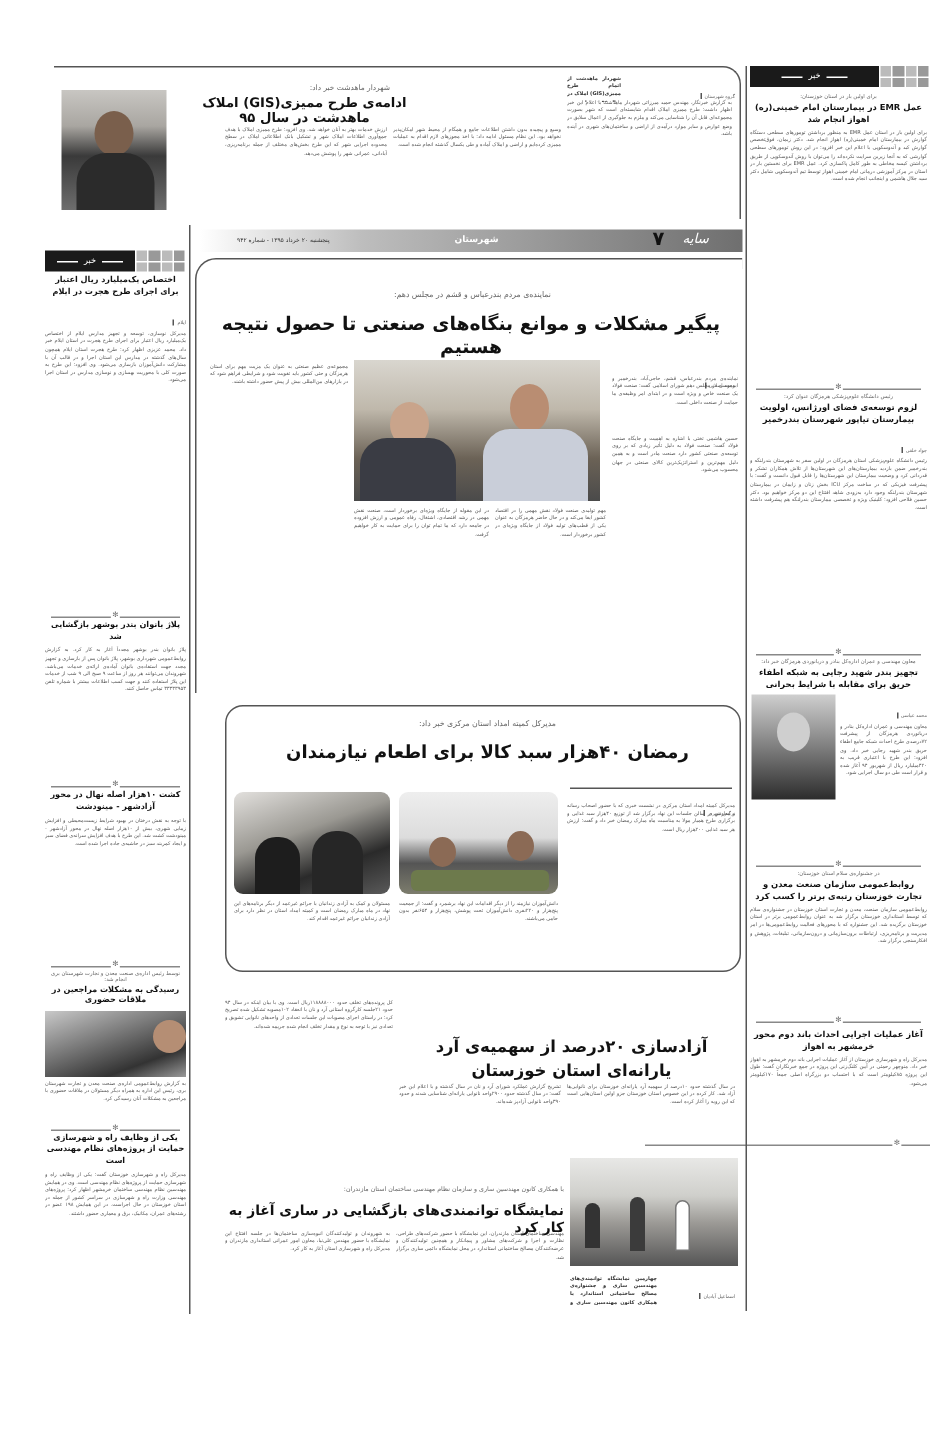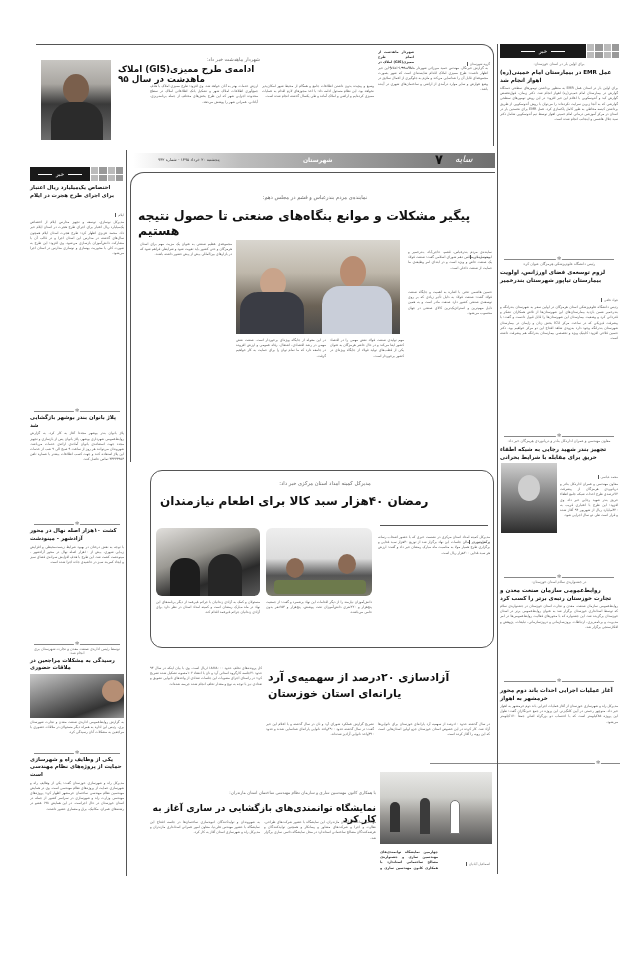--- a/index.html
+++ b/index.html
@@ -1,21 +1,21 @@
 <!DOCTYPE html>
 <html lang="fa" dir="rtl"><head>
 <meta charset="utf-8">
 <style>
   * { box-sizing: border-box; margin: 0; padding: 0; }
   html, body { width: 620px; height: 958px; background: #ffffff; overflow: hidden; }
   body { font-family: "DejaVu Sans", sans-serif; color: #222; position: relative; }
   .abs { position: absolute; }
   .body-text { font-size: 3.4px; line-height: 5.2px; color: #555; text-align: justify; overflow: hidden; }
   .kicker { font-size: 4.2px; color: #666; text-align: center; }
-  .hl { font-weight: bold; color: #111; text-align: left; }
+  .hl { font-weight: bold; color: #111; text-align: center; }
   .divider-star { height: 6px; position: relative; }
   .divider-star::before { content: ""; position: absolute; top: 3px; left: 4px; right: 4px; border-top: 0.6px solid #888; }
   .divider-star span { position: absolute; left: 50%; top: -1px; transform: translateX(-50%); font-size: 5px; color: #777; background: #fff; padding: 0 1px; }
   .photo { background: linear-gradient(135deg, #8a8a8a, #3c3c3c 55%, #b4b4b4); overflow: hidden; }
   .byline { display: inline-flex; align-items: center; gap: 2px; font-size: 3.2px; color: #666; border-left: 1px solid #555; padding-left: 2px; }
   .rounded-box { border: 0.8px solid #555; border-radius: 10px; }
   .khabar-bar { height: 14px; display: flex; align-items: stretch; }
   .khabar-bar .dark { flex: 1; background: #1a1a1a; color: #fff; font-size: 5.5px; display: flex; align-items: center; justify-content: center; gap: 4px; }
   .khabar-bar .dark .line { display: inline-block; width: 14px; border-top: 0.8px solid #fff; }
   .khabar-bar .grid { width: 34px; display: grid; grid-template-columns: repeat(4, 1fr); grid-template-rows: 1fr 1fr; gap: 1px; padding: 0 1px; }
@@ -27,21 +27,21 @@
 <body>
 
 <div class="abs rounded-box" style="left:36px; top:44px; width:458px; height:102px; border-radius:0 12px 0 0; border-left:none; border-bottom:none;"></div>
 
 <div class="abs photo" style="left:41px; top:60px; width:70px; height:80px; background:linear-gradient(180deg,#c8c6c2 0%,#a9a6a1 30%,#3a3a3a 55%,#6d6d6d 100%);">
   <div style="position:absolute;left:22px;top:14px;width:26px;height:30px;border-radius:50%;background:#7a5f4c;"></div>
   <div style="position:absolute;left:10px;top:42px;width:52px;height:40px;border-radius:20px 20px 0 0;background:#2b2b2b;"></div>
 </div>
 
 <div class="abs kicker" style="left:150px; top:56px; width:110px; text-align:right; font-size:5px;">شهردار ماهدشت خبر داد:</div>
-<div class="abs hl" style="left:118px; top:64px; width:170px; font-size:8.8px; text-align:left;">ادامه‌ی طرح ممیزی(GIS) املاک ماهدشت در سال ۹۵</div>
+<div class="abs hl" style="left:118px; top:64px; width:170px; font-size:8.8px; text-align:center;">ادامه‌ی طرح ممیزی(GIS) املاک ماهدشت در سال ۹۵</div>
 
 <div class="abs" style="left:414px; top:50px; width:76px;">
   <span class="byline">گروه شهرستان</span>
 </div>
 <div class="abs body-text" style="left:378px; top:50px; width:36px; height:18px; font-weight:bold; color:#333;">شهردار ماهدشت از اتمام طرح ممیزی(GIS) املاک در سال ۹۵ خبر داد.</div>
 <div class="abs body-text" style="left:378px; top:66px; width:110px; height:78px;">به گزارش خبرنگار، مهندس حمید میرزائی شهردار ماهدشت با اعلام این خبر اظهار داشت: طرح ممیزی املاک اقدام شایسته‌ای است که شهر بصورت مجموعه‌ای قابل آن را شناسایی می‌کند و ملزم به جلوگیری از اعمال سلایق در وضع عوارض و سایر موارد درآمدی از اراضی و ساختمان‌های شهری در آینده باشد.</div>
 <div class="abs body-text" style="left:262px; top:84px; width:112px; height:60px;">وسیع و پیچیده بدون داشتن اطلاعات جامع و همگام از محیط شهر امکان‌پذیر نخواهد بود. این نظام مسئول ادامه داد: با اخذ مجوزهای لازم اقدام به عملیات ممیزی کرده‌ایم و اراضی و املاک آماده و طی یکسال گذشته انجام شده است.</div>
 <div class="abs body-text" style="left:150px; top:84px; width:108px; height:60px;">ارزش خدمات بهتر به آنان خواهد شد. وی افزود: طرح ممیزی املاک با هدف جمع‌آوری اطلاعات املاک شهر و تشکیل بانک اطلاعاتی املاک در سطح محدوده اجرایی شهر که این طرح بخش‌های مختلف از جمله برنامه‌ریزی، آبادانی، عمرانی شهر را پوشش می‌دهد.</div>
 
 <div class="abs" style="left:133px; top:153px; width:362px; height:15px; background:linear-gradient(90deg,#ffffff 0%,#bdbdbd 30%,#6f6f6f 100%);">
@@ -86,21 +86,21 @@
   <div style="position:absolute;left:8px;top:52px;width:92px;height:14px;border-radius:4px;background:#6d7a4c;"></div>
 </div>
 
 <div class="abs" style="left:440px; top:528px; width:50px; text-align:right;">
   <span class="byline">نرگس شهری</span>
 </div>
 <div class="abs body-text" style="left:378px; top:535px; width:112px; height:108px;">مدیرکل کمیته امداد استان مرکزی در نشست خبری که با حضور اصحاب رسانه و معاونین در سالن جلسات این نهاد برگزار شد از توزیع ۴۰هزار سبد غذایی و برگزاری طرح همیار مولا به مناسبت ماه مبارک رمضان خبر داد و گفت: ارزش هر سبد غذایی ۲۰۰هزار ریال است.</div>
 <div class="abs body-text" style="left:266px; top:600px; width:106px; height:44px;">دانش‌آموزان نیازمند را از دیگر اقدامات این نهاد برشمرد و گفت: از جمعیت پنج‌هزار و ۲۲۰نفری دانش‌آموزان تحت پوشش، پنج‌هزار و ۶۵۴نفر بدون حامی می‌باشند.</div>
 <div class="abs body-text" style="left:156px; top:600px; width:104px; height:44px;">مسئولان و کمک به آزادی زندانیان با جرائم غیرعمد از دیگر برنامه‌های این نهاد در ماه مبارک رمضان است و کمیته امداد استان در نظر دارد برای آزادی زندانیان جرائم غیرعمد اقدام کند.</div>
 
-<div class="abs hl" style="left:268px; top:670px; width:226px; font-size:11px; line-height:16px;">آزادسازی ۲۰درصد از سهمیه‌ی آرد یارانه‌ای استان خوزستان</div>
+<div class="abs hl" style="left:268px; top:690px; width:226px; font-size:11px; line-height:16px;">آزادسازی ۲۰درصد از سهمیه‌ی آرد یارانه‌ای استان خوزستان</div>
 <div class="abs body-text" style="left:378px; top:722px; width:112px; height:30px;">در سال گذشته حدود ۱۰درصد از سهمیه آرد یارانه‌ای خوزستان برای نانوایی‌ها آزاد شد. کار کرده در این خصوص استان خوزستان جزو اولین استان‌هایی است که این رویه را آغاز کرده است.</div>
 <div class="abs body-text" style="left:266px; top:722px; width:108px; height:30px;">تشریح گزارش عملکرد شورای آرد و نان در سال گذشته و با اعلام این خبر گفت: در سال گذشته حدود ۲۹۰۰واحد نانوایی یارانه‌ای شناسایی شدند و حدود ۳۹۰واحد نانوایی آزادپز شده‌اند.</div>
 <div class="abs body-text" style="left:150px; top:666px; width:112px; height:86px;">کل پرونده‌های تخلف حدود ۱۱۸۸۸۸۰۰۰ریال است. وی با بیان اینکه در سال ۹۴ حدود ۲۱جلسه کارگروه استانی آرد و نان با انعقاد ۱۰۲مصوبه تشکیل شده تصریح کرد: در راستای اجرای مصوبات این جلسات تعدادی از واحدهای نانوایی تشویق و تعدادی نیز با توجه به نوع و مقدار تخلف انجام شده جریمه شده‌اند.</div>
 
 <div class="abs divider-star" style="left:150px; top:760px; width:344px;">
     <span>✻</span>
   </div>
 
 <div class="abs photo" style="left:380px; top:772px; width:112px; height:72px; background:linear-gradient(180deg,#e8e8e6 0%,#cfcfcb 35%,#9c9a96 60%,#555 100%);">
   <div style="position:absolute;left:10px;top:30px;width:10px;height:30px;background:#333;border-radius:5px 5px 0 0;"></div>

